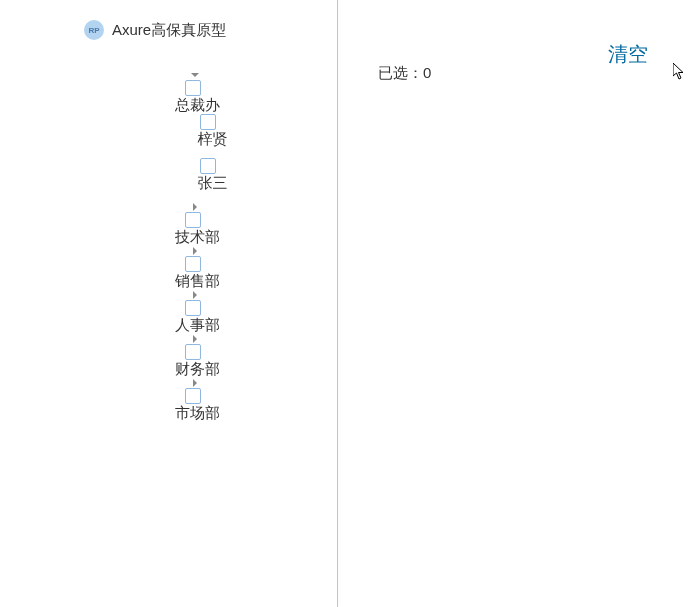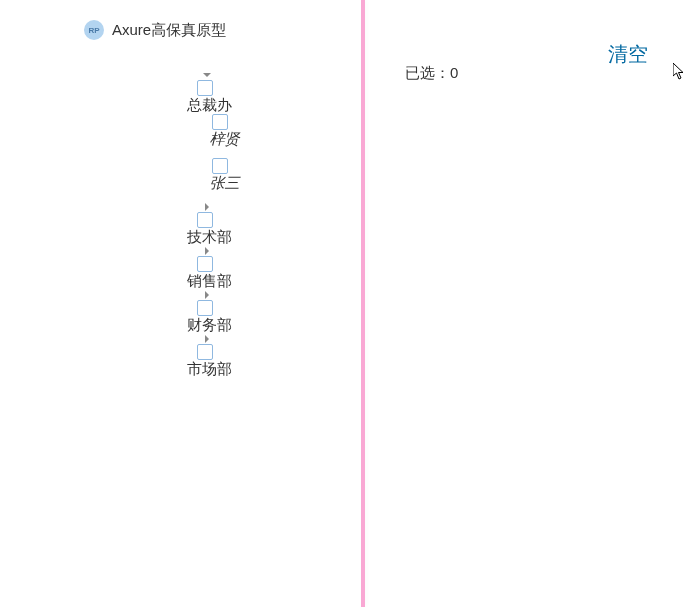--- a/index.html
+++ b/index.html
@@ -11,23 +11,23 @@
       width: 688px;
       height: 607px;
       position: relative;
       overflow: hidden;
     }
     .container {
       display: flex;
       height: 100%;
     }
     .left-panel {
-      width: 365px;
+      width: 338px;
       padding: 20px 20px 20px 34px;
-      border-right: 4px solid #f9a8d4;
+      border-right: 1px solid #f9a8d4;
       box-shadow: 2px 0 4px rgba(0,0,0,0.02);
     }
     .right-panel {
       flex: 1;
       padding: 25px 40px 20px 40px;
     }
     .header-row {
       display: flex;
       align-items: center;
       gap: 8px;
@@ -57,21 +57,20 @@
     .tree-item {
       display: flex;
       align-items: center;
       height: 44px;
       cursor: pointer;
       user-select: none;
       flex-direction: column;
     }
     .tree-item.child {
       padding-left: 30px;
-      font-style: italic;
     }
     .toggle {
       width: 14px;
       display: flex;
       align-items: center;
       justify-content: center;
       margin-right: 6px;
       flex-shrink: 0;
     }
     .toggle svg { display: block; }
@@ -157,20 +156,29 @@
           <span class="item-label">技术部</span>
         </div>
         <div class="tree-item">
           <span class="toggle">
             <svg width="10" height="10" viewBox="0 0 10 10">
               <path d="M3 1 L7 5 L3 9 Z" fill="#888"></path>
             </svg>
           </span>
           <span class="checkbox"></span>
           <span class="item-label">销售部</span>
+        </div>
+        <div class="tree-item">
+          <span class="toggle">
+            <svg width="10" height="10" viewBox="0 0 10 10">
+              <path d="M3 1 L7 5 L3 9 Z" fill="#888"></path>
+            </svg>
+          </span>
+          <span class="checkbox"></span>
+          <span class="item-label">人事部</span>
         </div>
         <div class="tree-item">
           <span class="toggle">
             <svg width="10" height="10" viewBox="0 0 10 10">
               <path d="M3 1 L7 5 L3 9 Z" fill="#888"></path>
             </svg>
           </span>
           <span class="checkbox"></span>
           <span class="item-label">财务部</span>
         </div>

